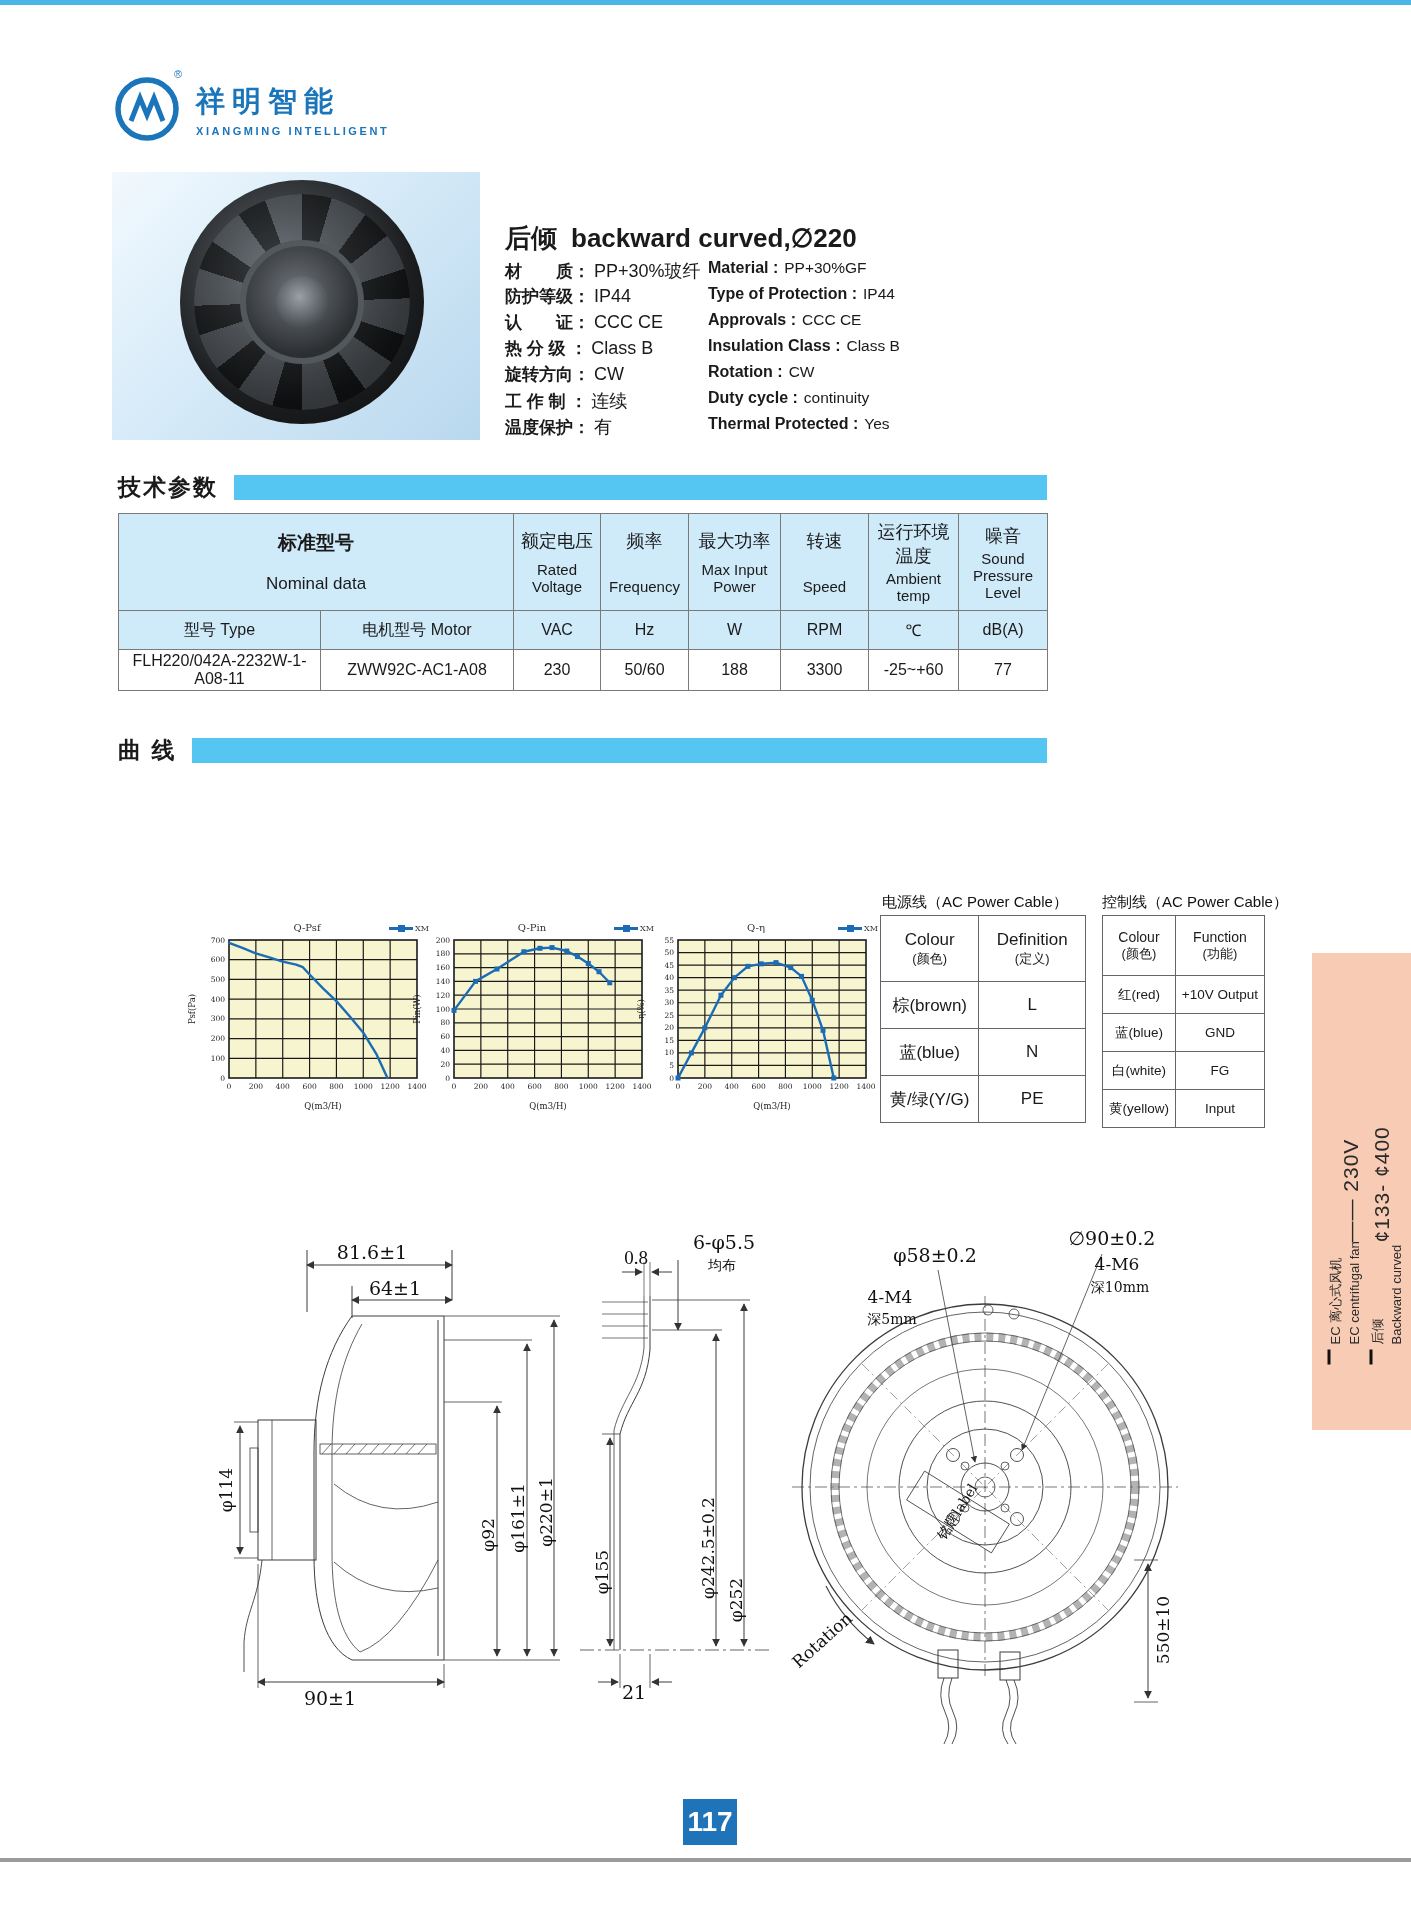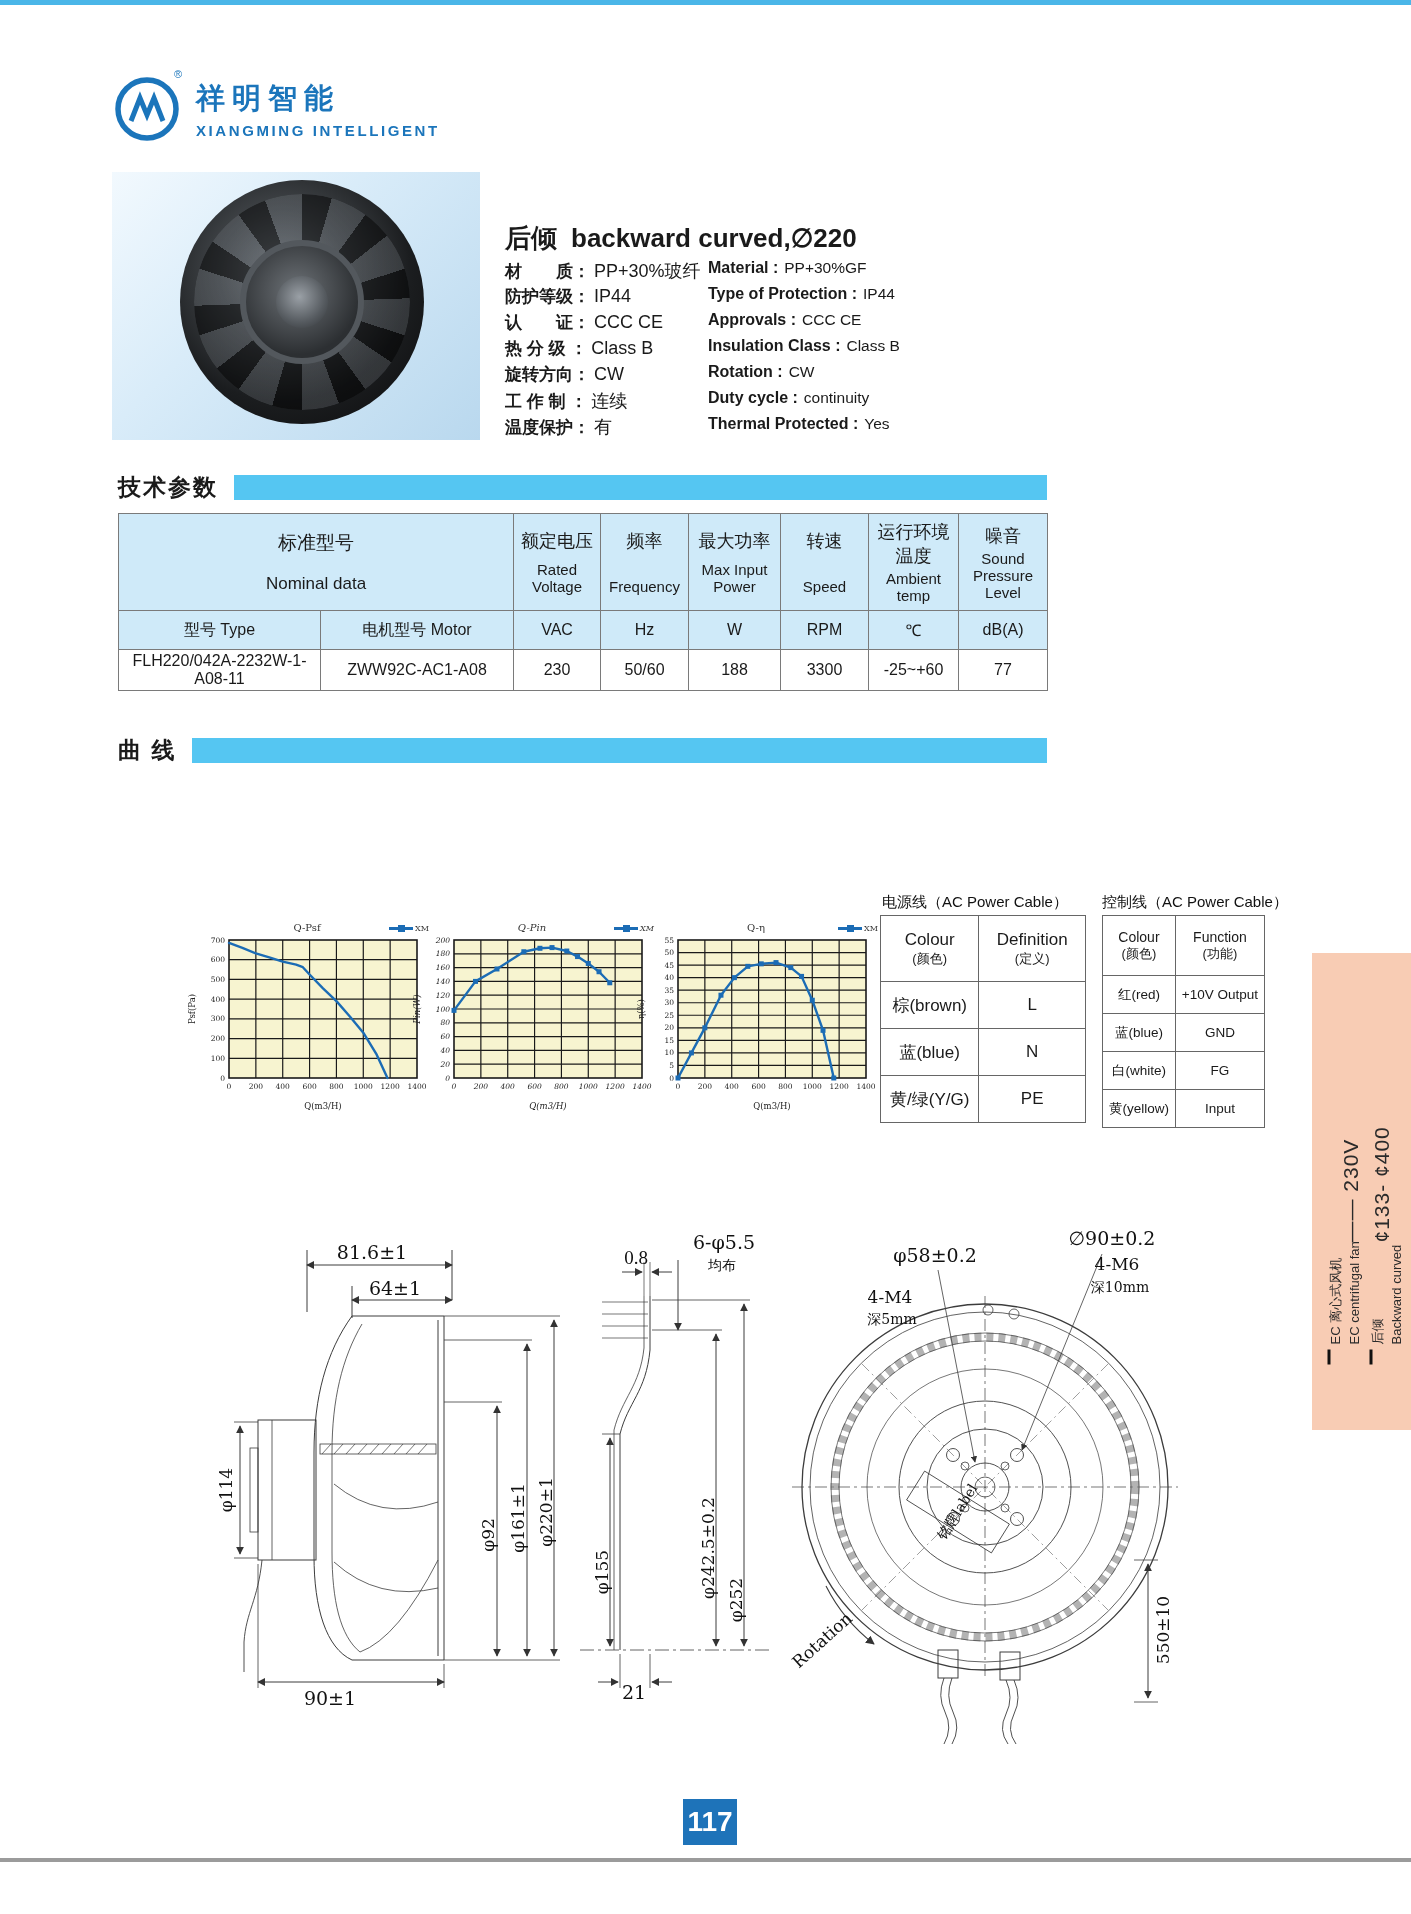--- a/index.html
+++ b/index.html
@@ -8,21 +8,21 @@
   .page { position:relative; width:1411px; height:1914px; background:#fff; margin:0 auto; overflow:hidden; }
   .abs { position:absolute; }
 
   
   .top-strip { left:0; top:0; width:1411px; height:5px; }
   .bottom-rule { left:0; top:1858px; width:1411px; height:4px; background:#9b9b9b; }
 
   
   .logo { left:112px; top:74px; display:flex; align-items:center; gap:14px; }
   .logo-text-cn { font-size:29px; font-weight:bold; letter-spacing:7px; }
-  .logo-text-en { font-size:15px; font-weight:bold; letter-spacing:2.6px; margin-top:3px; }
+  .logo-text-en { font-size:11px; font-weight:bold; letter-spacing:2.6px; margin-top:3px; }
   .reg-mark { position:absolute; left:64px; top:-4px; font-size:11px; }
 
   
   .product-img { left:112px; top:172px; width:368px; height:268px;
     background:linear-gradient(135deg,#f2f9fe 0%,#d9ecf9 40%,#b9d8ee 100%); }
   .fan { position:absolute; left:68px; top:8px; width:244px; height:244px; border-radius:50%;
     background:radial-gradient(circle at 42% 38%, #70767c 0%, #42464a 30%, #1b1d1f 62%, #0a0a0b 100%); }
   .fan-blades { position:absolute; left:14px; top:14px; width:216px; height:216px; border-radius:50%;
     background:repeating-conic-gradient(rgba(0,0,0,.45) 0deg 16deg, rgba(120,126,132,.28) 16deg 36deg);
     -webkit-mask:radial-gradient(circle, transparent 0 34%, #000 36% 92%, transparent 94%);
@@ -54,21 +54,21 @@
   .section-title { font-size:23px; font-weight:bold; letter-spacing:2px; white-space:nowrap; }
   .section-bar { height:25px; }
 
   
   table { border-collapse:collapse; }
   .tech-table { left:118px; top:513px; width:929px; table-layout:fixed; }
   .tech-table td { border:1px solid #7a7a7a; text-align:center; vertical-align:middle; padding:2px; }
   .tech-table .hdr { font-size:17px; }
   .tech-table .hdr .cn { font-size:18px; margin-bottom:2px; }
   .tech-table .hdr .en { font-size:15px; }
-  .tech-table .group-cell .cn { font-size:19px; margin-bottom:18px; }
+  .tech-table .group-cell .cn { font-size:19px; margin-bottom:18px;font-weight:bold; }
   .tech-table .group-cell .en { font-size:17px; }
   .tech-table .sub td { font-size:16px; height:39px; }
   .tech-table .data td { font-size:16px; height:38px; background:#fff; }
   .tt-h { display:flex; flex-direction:column; justify-content:space-between; min-height:74px; padding:4px 0; }
 
   
   .chart { width:244px; }
   .chart-head { position:relative; height:13px; font-family:"DejaVu Serif", serif; }
   .chart-title { position:absolute; left:50%; transform:translateX(-50%); font-size:10px; color:#333; }
   .chart-legend { position:absolute; right:0; top:2px; display:flex; align-items:center; font-size:8px; color:#333; }
@@ -329,21 +329,21 @@
         <line x1="44" y1="44.42857142857143" x2="232" y2="44.42857142857143" stroke="#1a1a1a" stroke-width="1.2"></line>
         <text x="40" y="46.92857142857143" text-anchor="end" font-size="7.5" fill="#222">500</text>
         <line x1="44" y1="24.714285714285722" x2="232" y2="24.714285714285722" stroke="#1a1a1a" stroke-width="1.2"></line>
         <text x="40" y="27.214285714285722" text-anchor="end" font-size="7.5" fill="#222">600</text>
         <text x="40" y="7.5" text-anchor="end" font-size="7.5" fill="#222">700</text>
         <text x="138" y="174" text-anchor="middle" font-size="8.5" fill="#222">Q(m3/H)</text>
         <text x="10" y="74" text-anchor="middle" font-size="8.5" fill="#222" transform="rotate(-90 10 74)">Psf(Pa)</text>
         <polyline points="44,7.9571428571428555 57.42857142857143,12.8857142857143 70.85714285714286,18.405714285714296 84.28571428571428,22.348571428571418 97.71428571428571,26.685714285714283 111.14285714285714,29.642857142857153 117.85714285714286,32.20571428571429 124.57142857142857,39.5 138,53.3 151.42857142857142,66.11428571428571 164.85714285714286,81.49142857142857 178.28571428571428,97.65714285714286 191.71428571428572,119.73714285714286 202.45714285714286,143" fill="none" stroke="#1b6cb5" stroke-width="2.4" stroke-linejoin="round" stroke-linecap="round"></polyline>
       </svg>
   </div>
-  <div class="abs chart" style="left:410px;top:922px;font-style:italic;">
+  <div class="abs chart" style="left:410px;top:922px;">
     <div class="chart-head">
         <span class="chart-title">Q-Pin</span>
       <span class="chart-legend">
           <span class="leg-swatch" style="background:#1b6cb5;">
             <i style="background:#1b6cb5;"></i>
           </span>
           <span>XM</span>
         </span>
       </div>
     <svg width="244" height="176">

